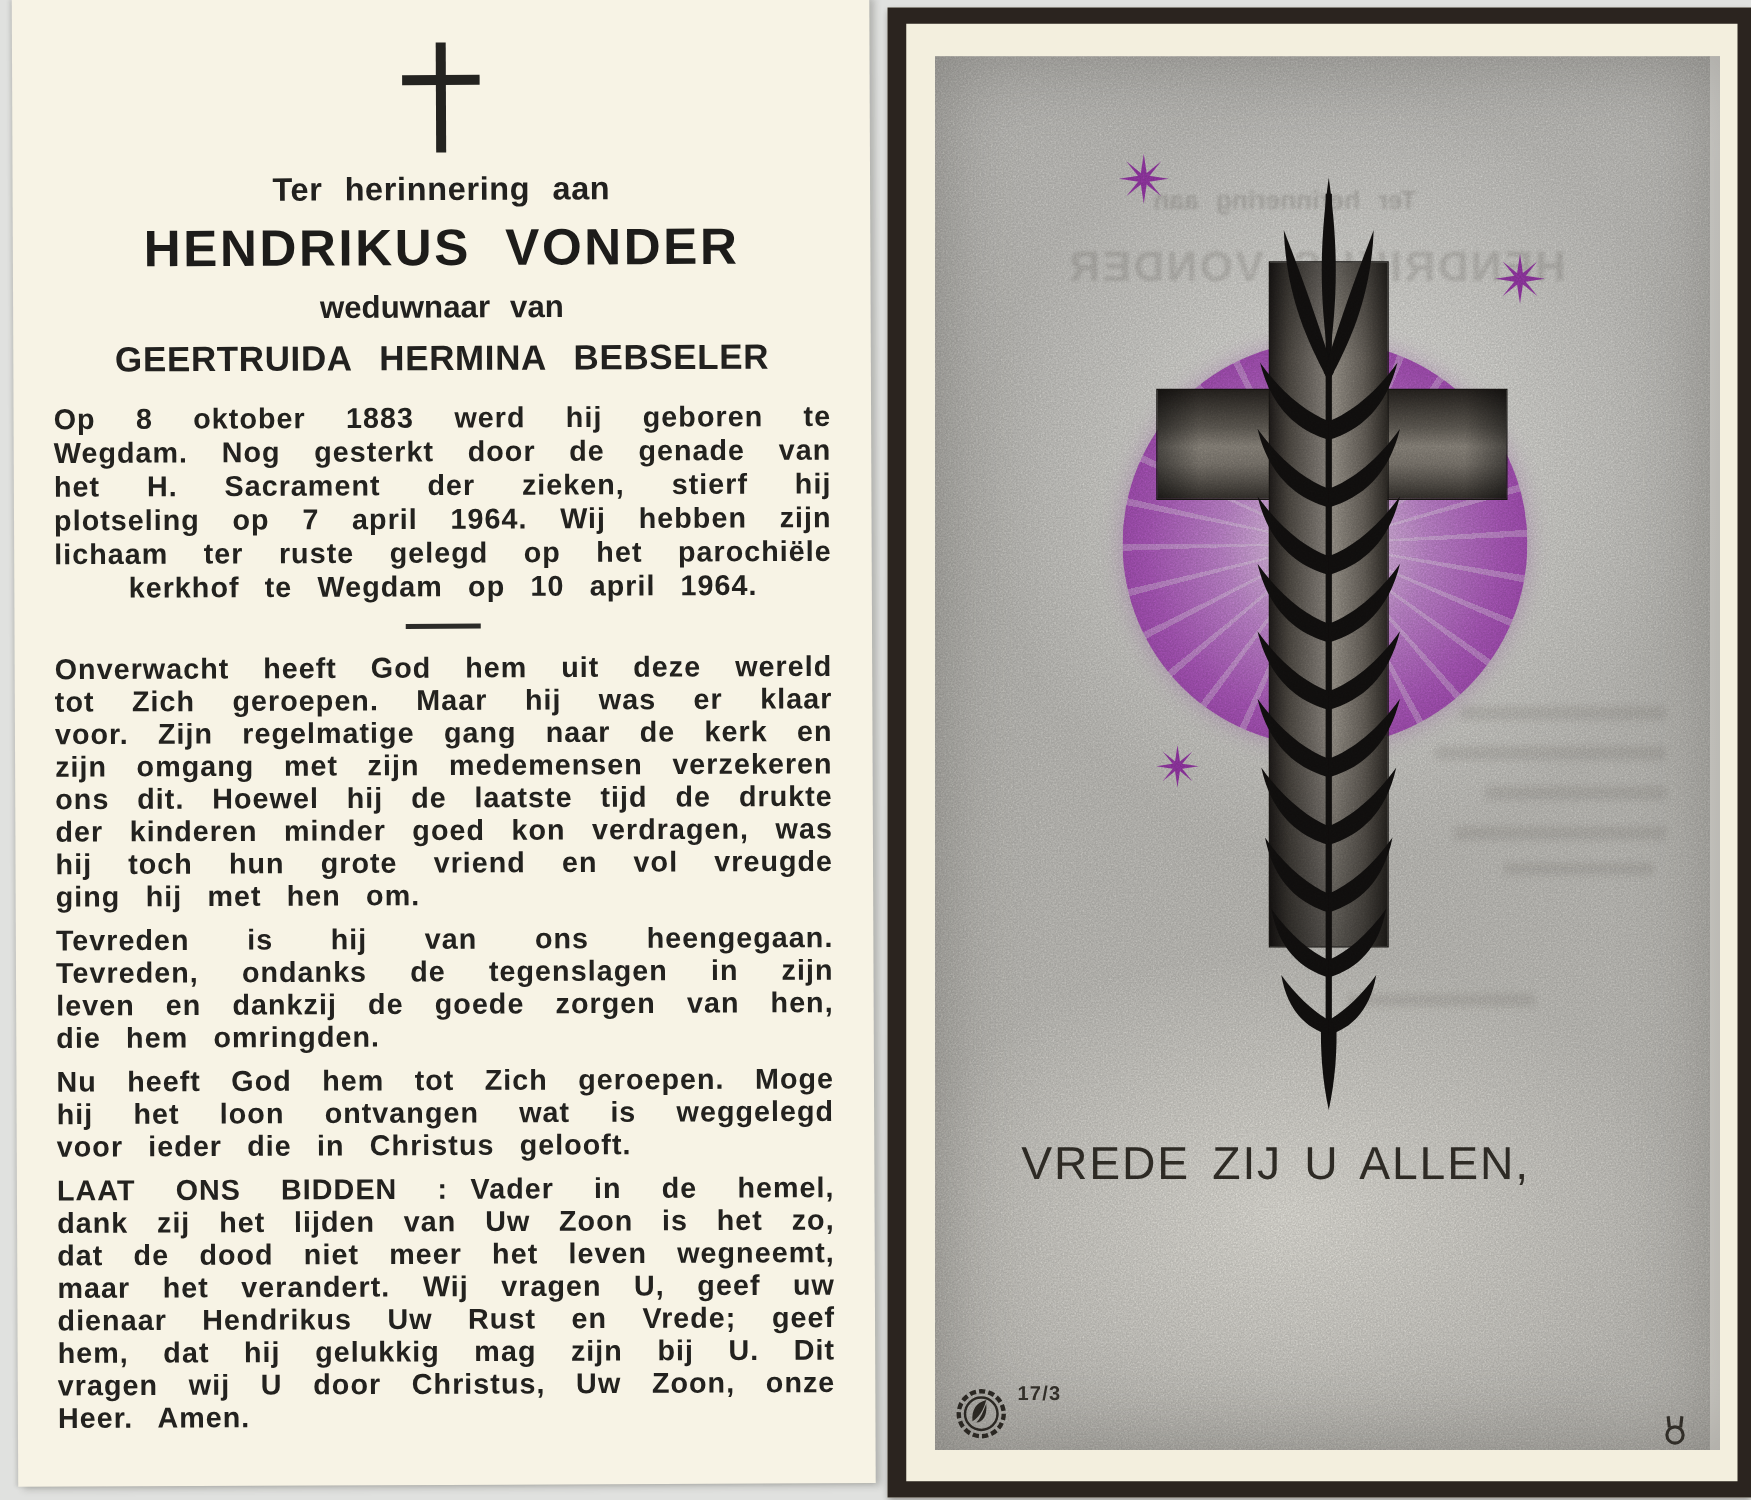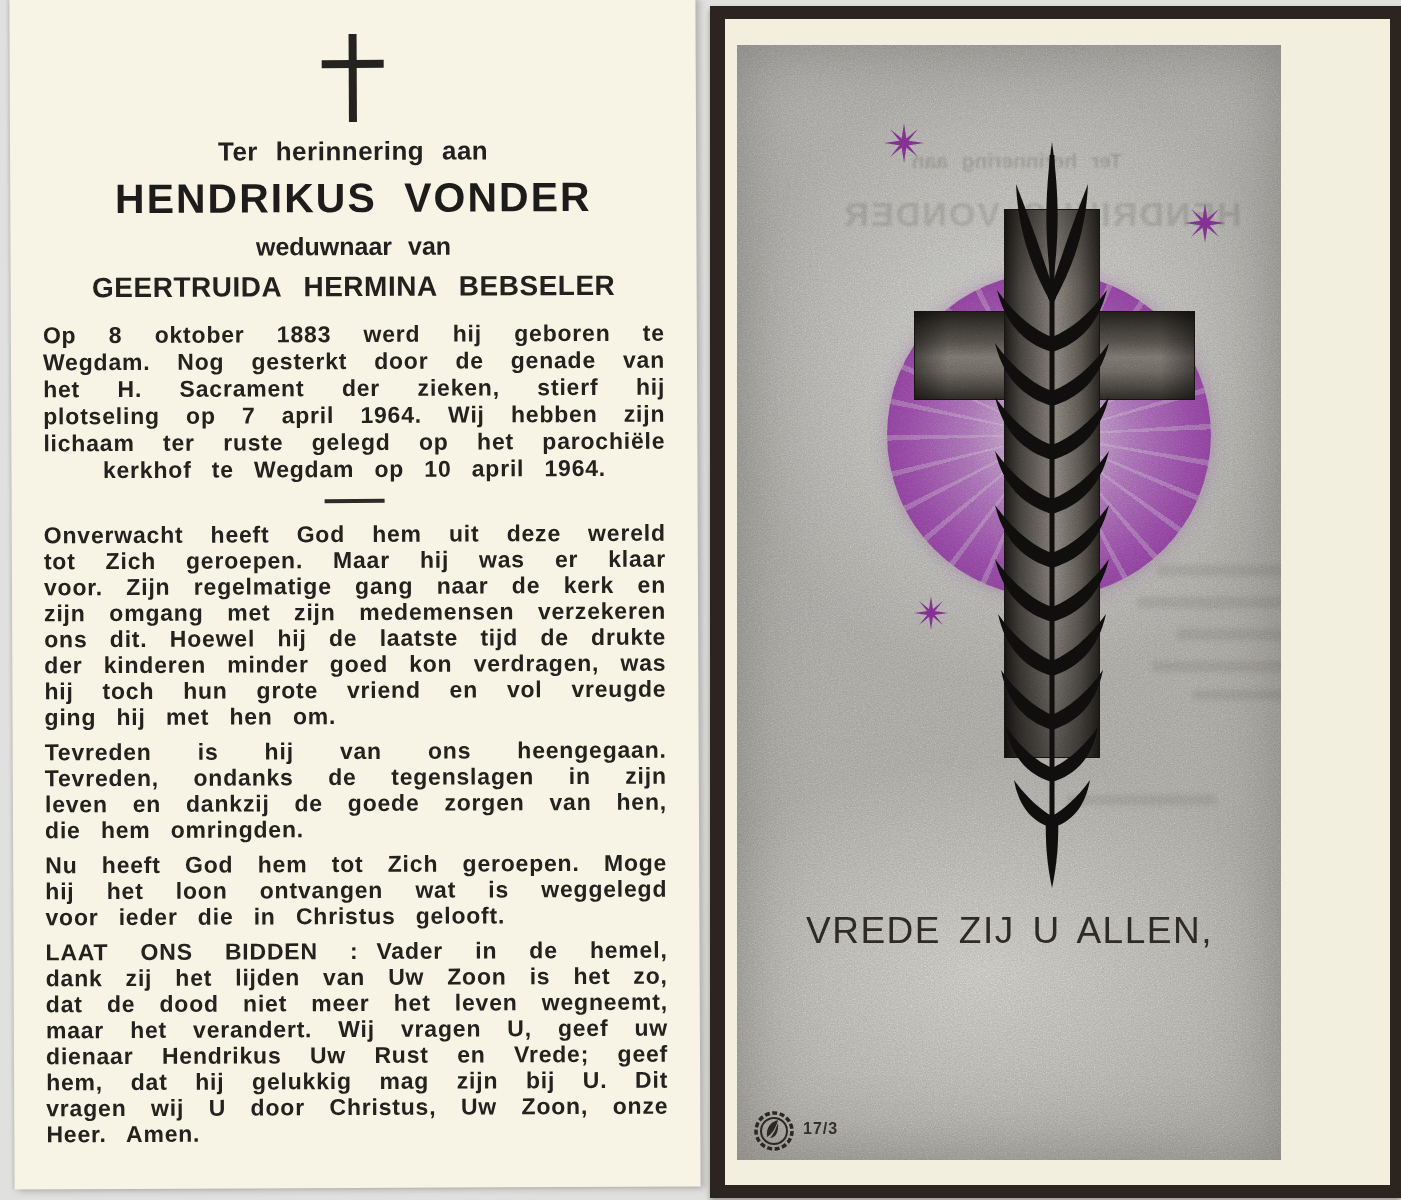--- a/index.html
+++ b/index.html
@@ -54,21 +54,21 @@
   .right-card{
     position:absolute;left:710px;top:6px;
     width:691px;height:1192px;
     background:#f3efde;
     border:13px solid #2b241f;
     border-left-width:15px;border-right-width:11px;
     box-sizing:border-box;
     box-shadow:0 3px 5px rgba(40,35,30,0.4);
   }
   .picture{
-    position:absolute;left:12px;top:26px;width:544px;height:1115px;
+    position:absolute;left:23px;top:26px;width:628px;height:1115px;
     background:
       radial-gradient(ellipse 400px 430px at 52% 30%, rgba(255,255,250,0.95), rgba(255,255,250,0) 72%),
       radial-gradient(ellipse 430px 280px at 45% 83%, rgba(252,250,242,0.85), rgba(252,250,242,0) 75%),
       linear-gradient(180deg,#d6d5d1 0%,#d2d1cc 40%,#d7d5cf 100%);
     box-shadow:inset 0 0 70px rgba(115,113,108,0.5);
     overflow:hidden;
   }
   .grain{position:absolute;left:0;top:0;z-index:9;pointer-events:none;}
 
   .bleed{
@@ -107,21 +107,21 @@
   }
   .wheat{position:absolute;left:215px;top:55px;z-index:4;}
   .star{position:absolute;z-index:5;}
 
   .caption{
     position:absolute;left:0;top:862px;width:545px;z-index:6;
     text-align:center;color:#39352e;
     font-size:37px;font-weight:400;letter-spacing:1.5px;word-spacing:6px;
     line-height:48px;
   }
-  .printer{position:absolute;left:14px;top:1062px;z-index:6;display:flex;align-items:center;}
+  .printer{position:absolute;left:14px;top:1062px;z-index:6;display:flex;align-items:flex-start;}
   .print-code{
     font-size:16px;font-weight:700;color:#3e3a33;
     letter-spacing:1px;margin:0 0 4px 6px;
   }
   .corner-mark{position:absolute;left:580px;top:1086px;z-index:6;}
 </style>
 </head>
 <body>
 
 <div class="left-card">

